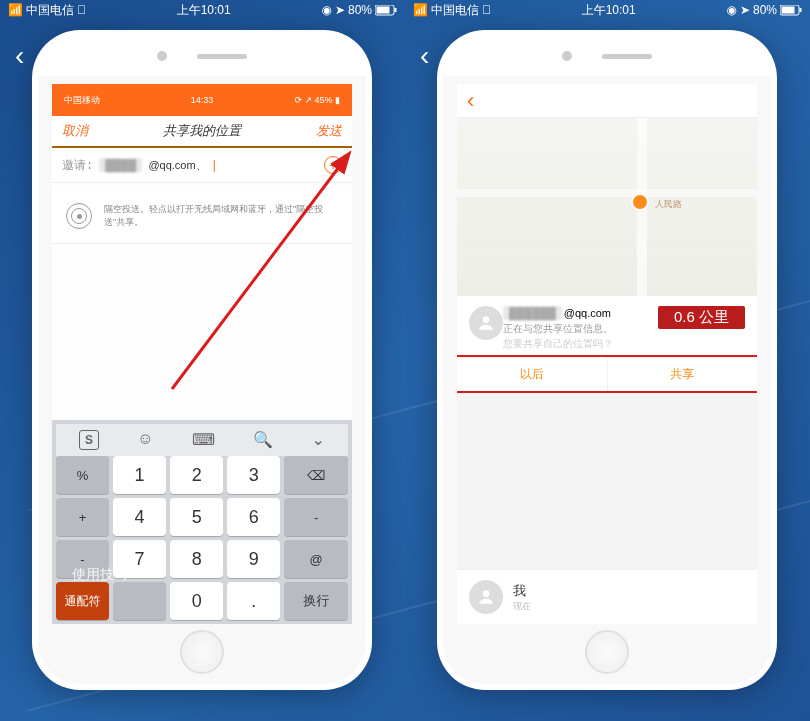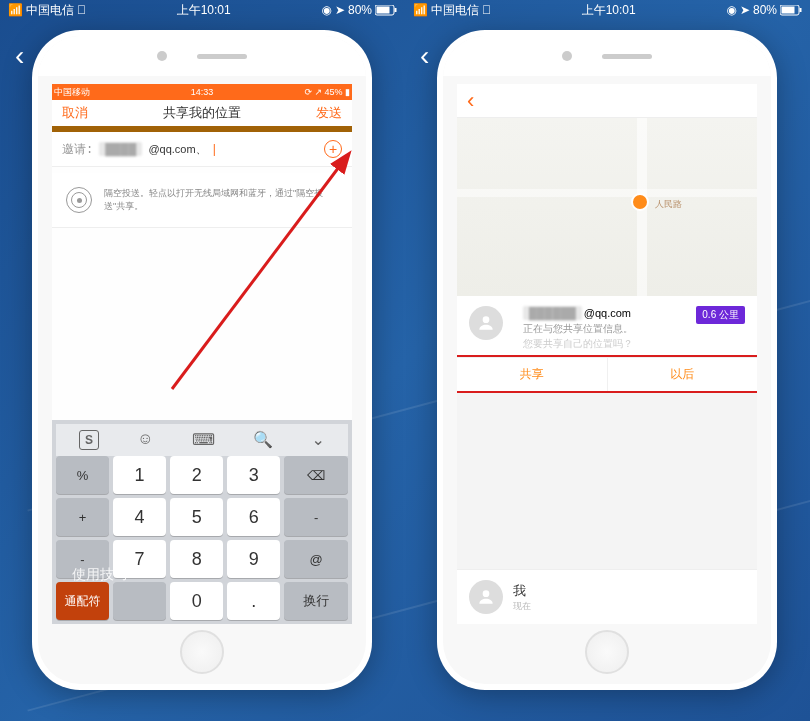--- a/index.html
+++ b/index.html
@@ -104,43 +104,43 @@
       transform: translateX(-50%);
       width: 44px;
       height: 44px;
       border: 2px solid #e0e0e0;
       border-radius: 50%;
       background: radial-gradient(circle, #fafafa, #eee);
     }
     
     
     .inner-status {
-      height: 16px;
+      height: 32px;
       background: #ff6a1a;
       color: white;
       font-size: 9px;
       display: flex;
       justify-content: space-between;
       align-items: center;
-      padding: 0 2px;
+      padding: 0 12px;
     }
     .inner-status .mid { position: absolute; left: 50%; transform: translateX(-50%); }
     
     
     .nav {
       height: 32px;
       background: #ff6a1a;
       display: flex;
       align-items: center;
       justify-content: space-between;
       padding: 0 10px;
       color: white;
       font-size: 13px;
     }
-    .nav { background: white; border-bottom: 6px solid #a16207; }
+    .nav { background: white; border-bottom: 2px solid #a16207; font-style: italic; }
     .nav-btn { color: #ff6a1a; font-size: 13px; }
     
     
     .invite-row {
       background: white;
       padding: 8px 10px;
       display: flex;
       align-items: center;
       gap: 6px;
       font-size: 12px;
@@ -302,42 +302,42 @@
       left: 66%;
       top: 45%;
       font-size: 9px;
       color: #b8906a;
     }
     
     .contact-card {
       background: white;
       padding: 10px 12px 6px;
       display: flex;
-      gap: 20px;
+      gap: 0;
       position: relative;
     }
     .avatar-circle {
       width: 34px;
       height: 34px;
       background: #ddd;
       border-radius: 50%;
       display: flex;
       align-items: center;
       justify-content: center;
       color: white;
     }
     .contact-info { flex: 1; font-size: 11px; }
     .contact-email { display: flex; align-items: center; gap: 2px; }
     .contact-status { color: #999; font-size: 10px; margin-top: 2px; }
     .contact-prompt { color: #ccc; font-size: 10px; margin-top: 1px; filter: blur(0.5px);}
     .dist-badge {
-      background: #6d28d9;
+      background: #b91c1c;
       color: white;
-      font-size: 10px;
-      padding: 2px 6px;
+      font-size: 15px;
+      padding: 2px 16px;
       border-radius: 2px;
       align-self: flex-start;
     }
     
     .action-row {
       display: flex;
       background: white;
       border-top: 1px solid #f0f0f0;
     }
     .action-btn {
@@ -528,22 +528,22 @@
             <span class="email-blur">██████</span>
             <span>@qq.com</span>
           </div>
           <div class="contact-status">正在与您共享位置信息。</div>
           <div class="contact-prompt">您要共享自己的位置吗？</div>
         </div>
         <div class="dist-badge">0.6 公里</div>
       </div>
       <div style="position:relative;">
         <div class="action-row">
+          <div class="action-btn">以后</div>
           <div class="action-btn">共享</div>
-          <div class="action-btn">以后</div>
         </div>
         <div class="highlight-box" style="left:-2px;right:-2px;top:-2px;bottom:-2px;"></div>
       </div>
       <div class="blank-area"></div>
       <div class="me-card">
         <div class="avatar-circle">
           <svg width="20" height="20" viewBox="0 0 24 24" fill="#fff">
               <circle cx="12" cy="8" r="4"></circle>
               <path d="M4 20c0-4 4-6 8-6s8 2 8 6"></path>
             </svg>

